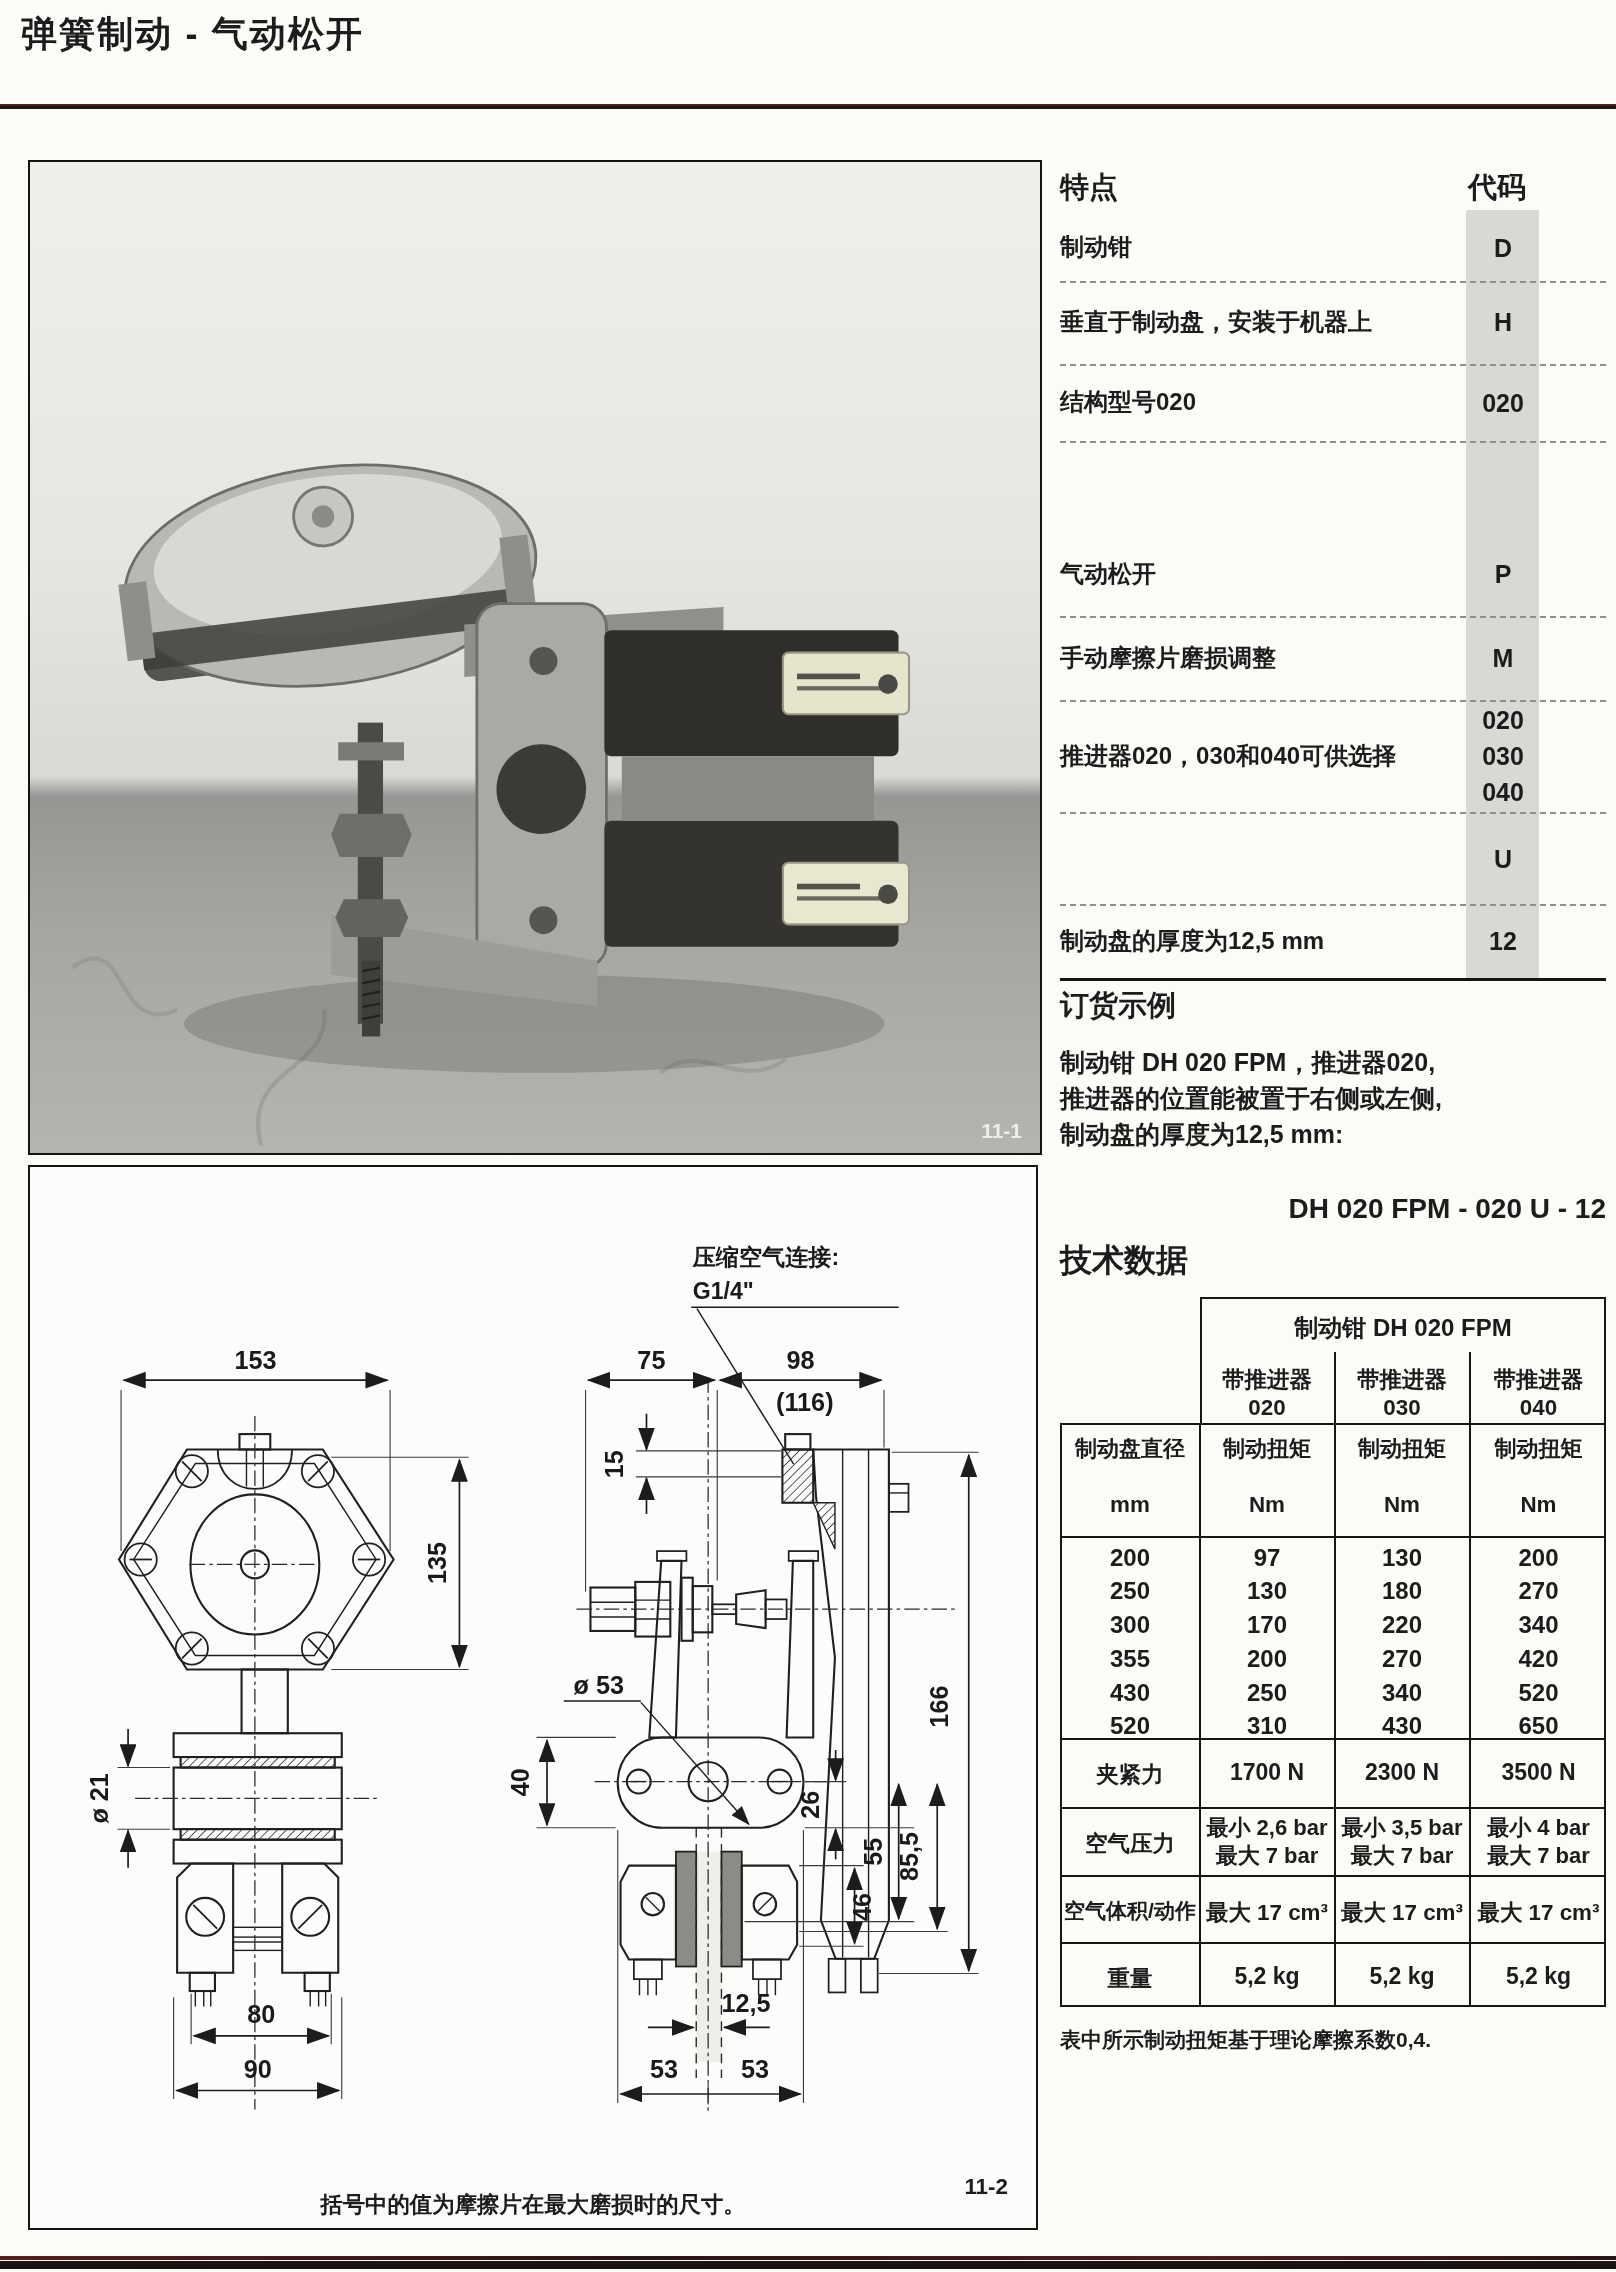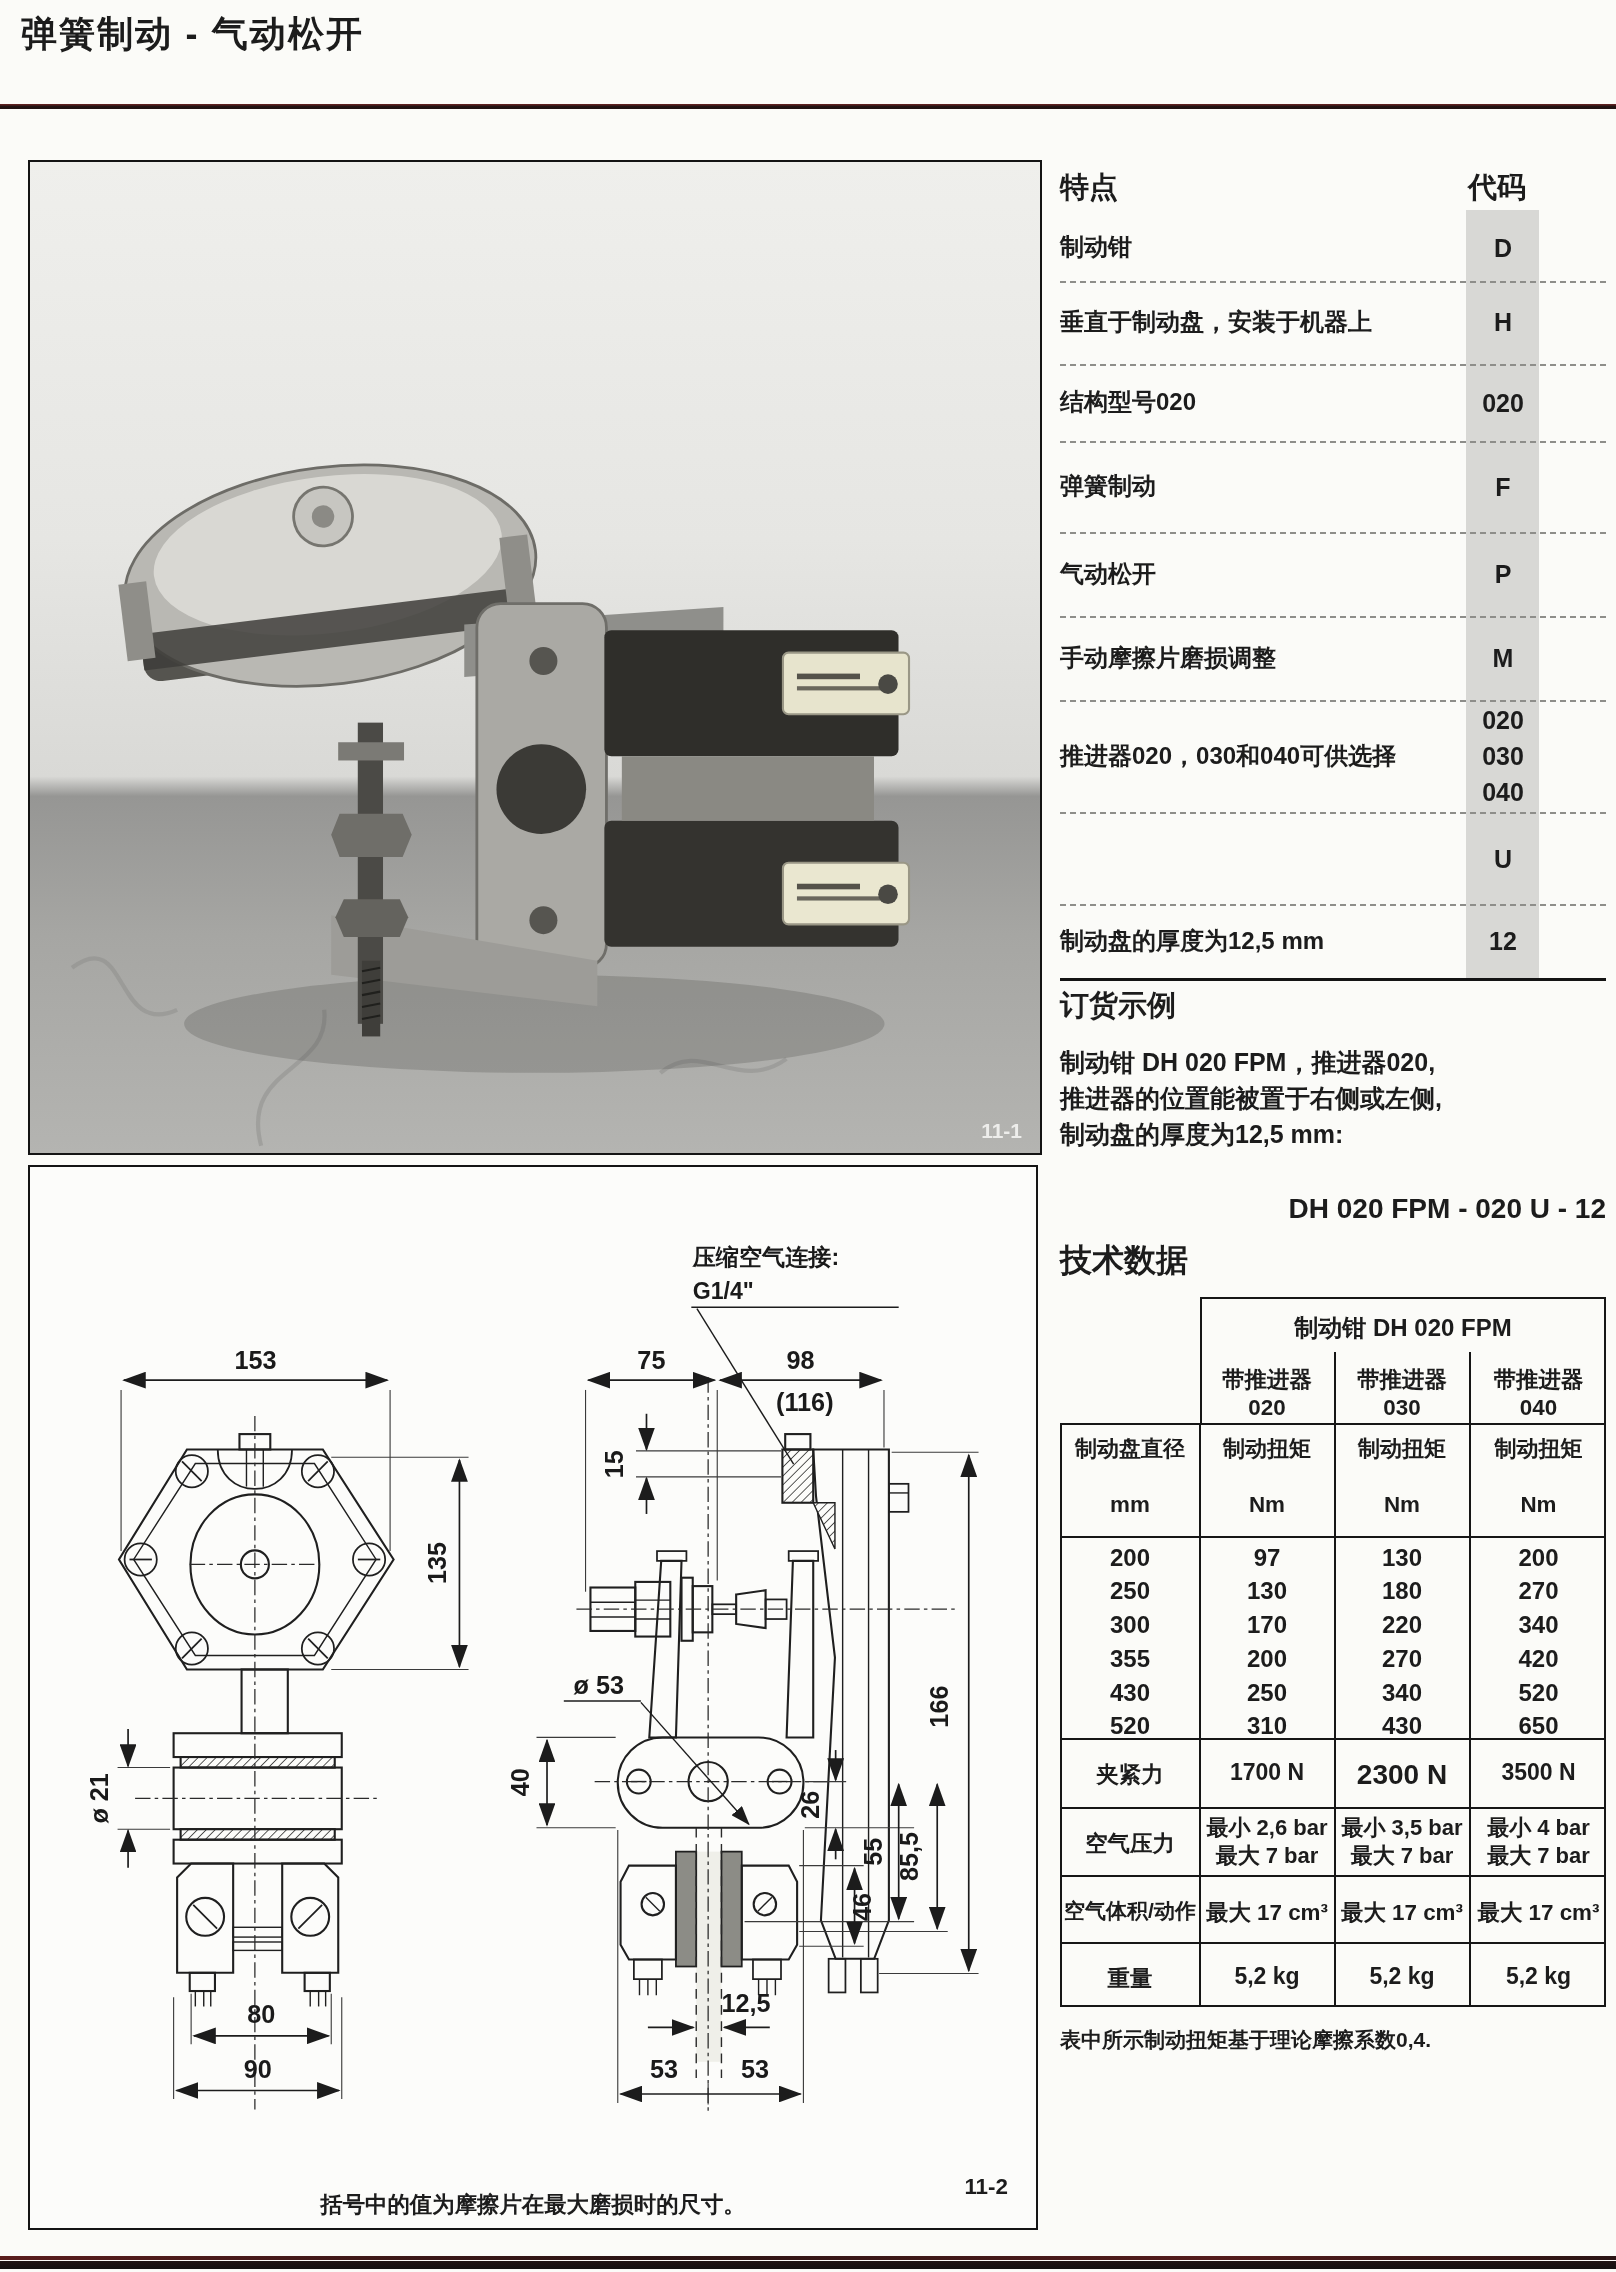--- a/index.html
+++ b/index.html
@@ -98,24 +98,20 @@
       <div class="flabel">垂直于制动盘，安装于机器上</div>
       <div class="fcode">H</div>
     </div>
     <div class="frow dash" style="top:46px;height:67px;">
       <div class="flabel">制动钳</div>
       <div class="fcode">D</div>
     </div>
     <div class="frow dash" style="top:196px;height:77px;">
       <div class="flabel">结构型号020</div>
       <div class="fcode">020</div>
-    </div>
-    <div class="frow dash" style="top:273px;height:91px;">
-      <div class="flabel">弹簧制动</div>
-      <div class="fcode">F</div>
     </div>
     <div class="frow dash" style="top:364px;height:84px;">
       <div class="flabel">气动松开</div>
       <div class="fcode">P</div>
     </div>
     <div class="frow dash" style="top:448px;height:84px;">
       <div class="flabel">手动摩擦片磨损调整</div>
       <div class="fcode">M</div>
     </div>
     <div class="frow dash" style="top:532px;height:112px;">
@@ -205,21 +201,21 @@
     <div class="cell" style="left:140px;top:382px;width:134px;font-size:24px;">250</div>
     <div class="cell" style="left:275px;top:382px;width:134px;font-size:24px;">340</div>
     <div class="cell" style="left:411px;top:382px;width:135px;font-size:24px;">520</div>
     <div class="cell" style="left:0;top:415px;width:140px;font-size:24px;">520</div>
     <div class="cell" style="left:140px;top:415px;width:134px;font-size:24px;">310</div>
     <div class="cell" style="left:275px;top:415px;width:134px;font-size:24px;">430</div>
     <div class="cell" style="left:411px;top:415px;width:135px;font-size:24px;">650</div>
 
     <div class="cell" style="left:0;top:462px;width:140px;font-size:22.4px;">夹紧力</div>
     <div class="cell" style="left:140px;top:462px;width:134px;font-size:23px;">1700 N</div>
-    <div class="cell" style="left:275px;top:462px;width:134px;font-size:28px;">2300 N</div>
+    <div class="cell" style="left:275px;top:462px;width:134px;font-size:23px;">2300 N</div>
     <div class="cell" style="left:411px;top:462px;width:135px;font-size:23px;">3500 N</div>
 
     <div class="cell" style="left:0;top:531px;width:140px;font-size:22.4px;">空气压力</div>
     <div class="cell" style="left:140px;top:517px;width:134px;font-size:22px;line-height:28px;">
       <div>最小 2,6 bar</div>
       <div>最大 7 bar</div>
     </div>
     <div class="cell" style="left:275px;top:517px;width:134px;font-size:22px;line-height:28px;">
       <div>最小 3,5 bar</div>
       <div>最大 7 bar</div>

